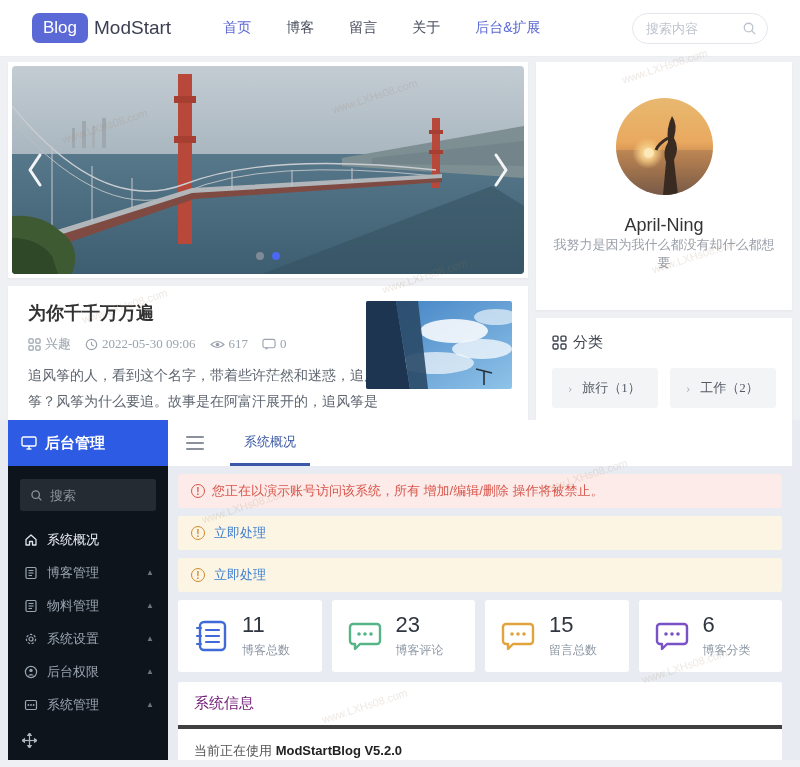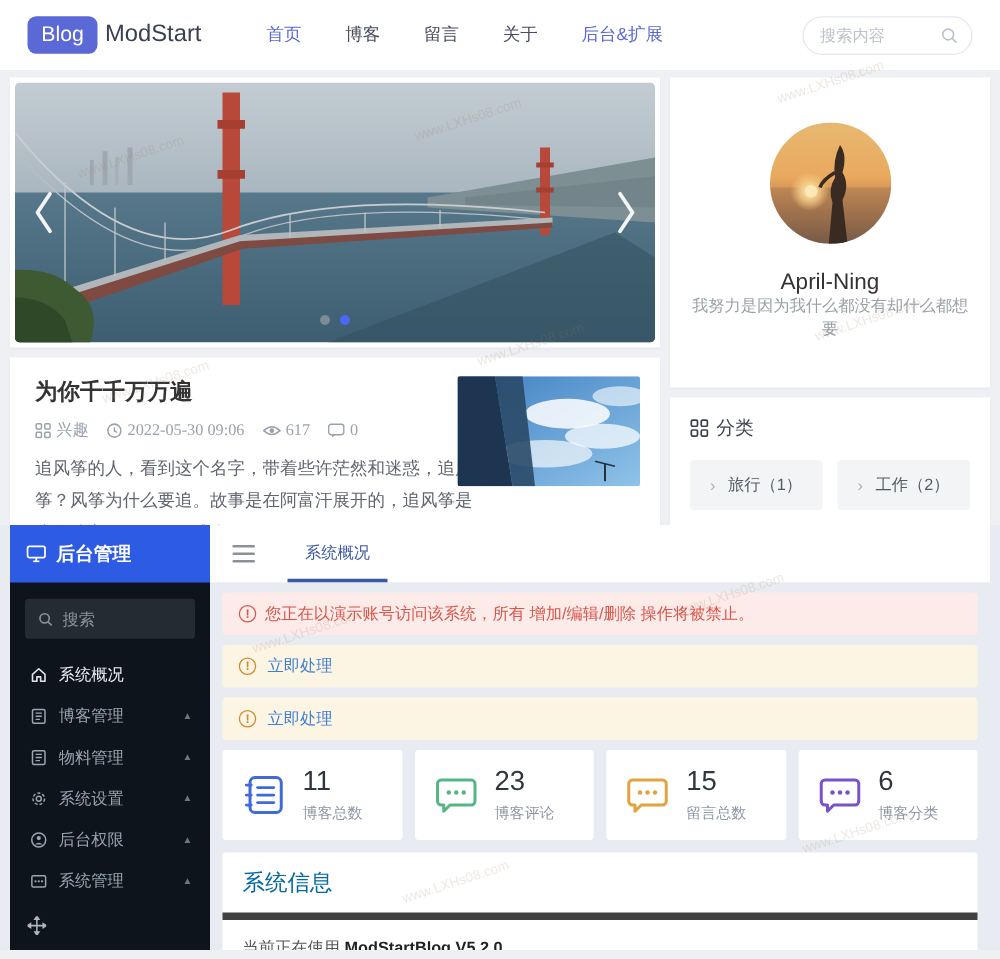--- a/index.html
+++ b/index.html
@@ -7,21 +7,21 @@
     font-family:"Liberation Sans","DejaVu Sans",sans-serif; background:#eef0f4; }
 
   
   .wm-layer { position:absolute; inset:0; pointer-events:none; z-index:50; }
   .wm { position:absolute; font-size:11px; color:rgba(160,130,100,.18);
         transform:rotate(-18deg); white-space:nowrap; }
 
   
   .blog { height:420px; display:flex; flex-direction:column; overflow:hidden; background:#eef0f4; }
   .b-header { height:57px; background:#fff; border-bottom:1px solid #ecedf1;
-    display:flex; align-items:center; padding:0 22px; flex:none; }
+    display:flex; align-items:center; padding:0 32px; flex:none; }
   .b-badge { background:#5b69d6; color:#fff; font-size:17px; padding:5px 11px; border-radius:7px; }
   .b-logo { font-size:19px; color:#3a3f51; margin-left:6px; font-weight:500; }
   .b-nav { display:flex; margin-left:52px; gap:35px; }
   .b-nav a { font-size:14px; color:#474d5c; text-decoration:none; cursor:pointer; }
   .b-nav a.accent { color:#5a68d5; }
   .b-search { margin-left:auto; width:136px; height:31px; border:1px solid #e3e6eb; border-radius:16px;
     display:flex; align-items:center; padding:0 10px 0 13px; }
   .b-search input { border:none; outline:none; width:90px; font-size:13px; color:#666; background:transparent; }
   .b-search input::placeholder { color:#bdc3cc; }
   .b-search svg { margin-left:auto; }
@@ -45,21 +45,21 @@
   .post-meta { display:flex; align-items:center; gap:14px; margin-top:10px; font-size:13px; color:#9aa3ad; }
   .post-meta .mi { display:flex; align-items:center; gap:4px; }
   .post-excerpt { margin-top:10px; font-size:14px; color:#5f6670; line-height:1.85; width:352px; }
   .post-thumb { position:absolute; top:15px; right:16px; width:146px; height:88px; border-radius:2px; overflow:hidden; }
 
   .profile { height:248px; flex:none; display:flex; flex-direction:column; align-items:center; padding-top:36px; }
   .avatar { width:97px; height:97px; border-radius:50%; overflow:hidden; }
   .profile-name { font-size:18px; color:#333; margin-top:20px; }
   .profile-tag { font-size:13px; color:#9aa0aa; padding:0 14px; text-align:center; }
 
-  .cats { margin-top:8px; flex:1; padding:15px 16px; overflow:hidden; }
+  .cats { margin-top:8px; flex:1; padding:15px 16px; overflow:hidden;font-family:Liberation Serif, serif; }
   .cats-head { display:flex; align-items:center; gap:6px; font-size:15px; color:#3c424e; }
   .cats-body { display:flex; gap:12px; margin-top:16px; }
   .cat-pill { flex:1; background:#f2f4f6; border-radius:3px; padding:11px 0 11px 16px; font-size:13px;
     color:#555b66; cursor:pointer; display:flex; align-items:center; gap:10px; }
   .cat-pill .chev { color:#aab2bb; font-size:13px; }
 
   
   .admin { height:340px; display:flex; padding:0 8px; background:#e8ecf2; }
   .a-side { width:160px; background:#0d141c; display:flex; flex-direction:column; flex:none; }
   .a-side-head { height:46px; background:#2e5be4; color:#fff; display:flex; align-items:center;
@@ -95,21 +95,21 @@
   .alert a { color:#3e7fd0; text-decoration:none; cursor:pointer; margin-left:2px; }
 
   .stats { display:flex; gap:10px; margin-top:2px; }
   .stat-card { flex:1; background:#fff; border-radius:3px; padding:13px 14px; display:flex; align-items:center; gap:12px; }
   .stat-ico { flex:none; }
   .stat-num { font-size:22px; color:#2f3640; line-height:1.1; }
   .stat-lbl { font-size:12px; color:#8e98a5; margin-top:5px; }
   .c-blue { color:#3f6ad8; } .c-green { color:#55b586; } .c-orange { color:#e2a33d; } .c-purple { color:#7a52c7; }
 
   .sysinfo { background:#fff; border-radius:3px; margin-top:10px; }
-  .sys-head { padding:12px 16px; font-size:18px; color:#0369a1; border-bottom:6px solid #404040; }
+  .sys-head { padding:12px 16px; font-size:15px; color:#701a75; border-bottom:4px solid #404040; }
   .sys-body { padding:13px 16px; font-size:13px; color:#555; }
   .sys-line1 b { color:#222; }
 
   .page-foot { height:7px; background:#eef0f4; }
   svg { display:block; }
 </style>
 </head>
 <body>
 
 <div class="wm-layer">

